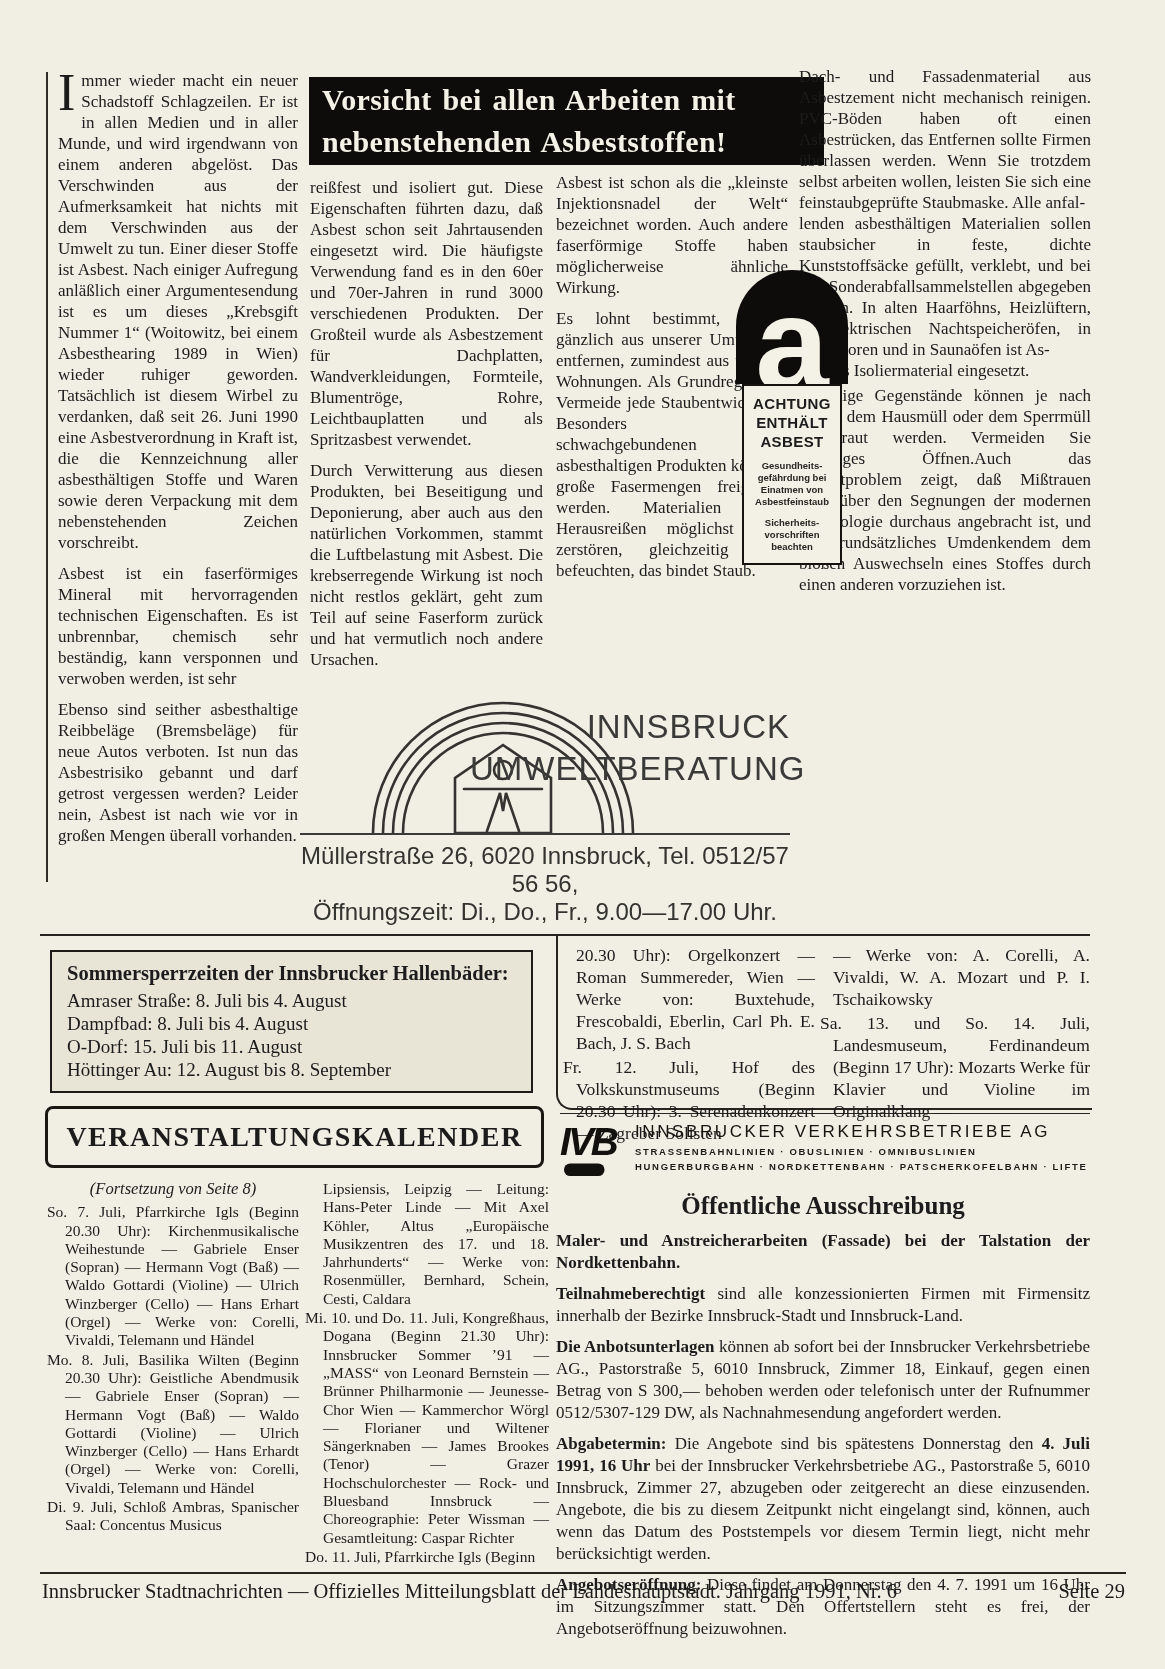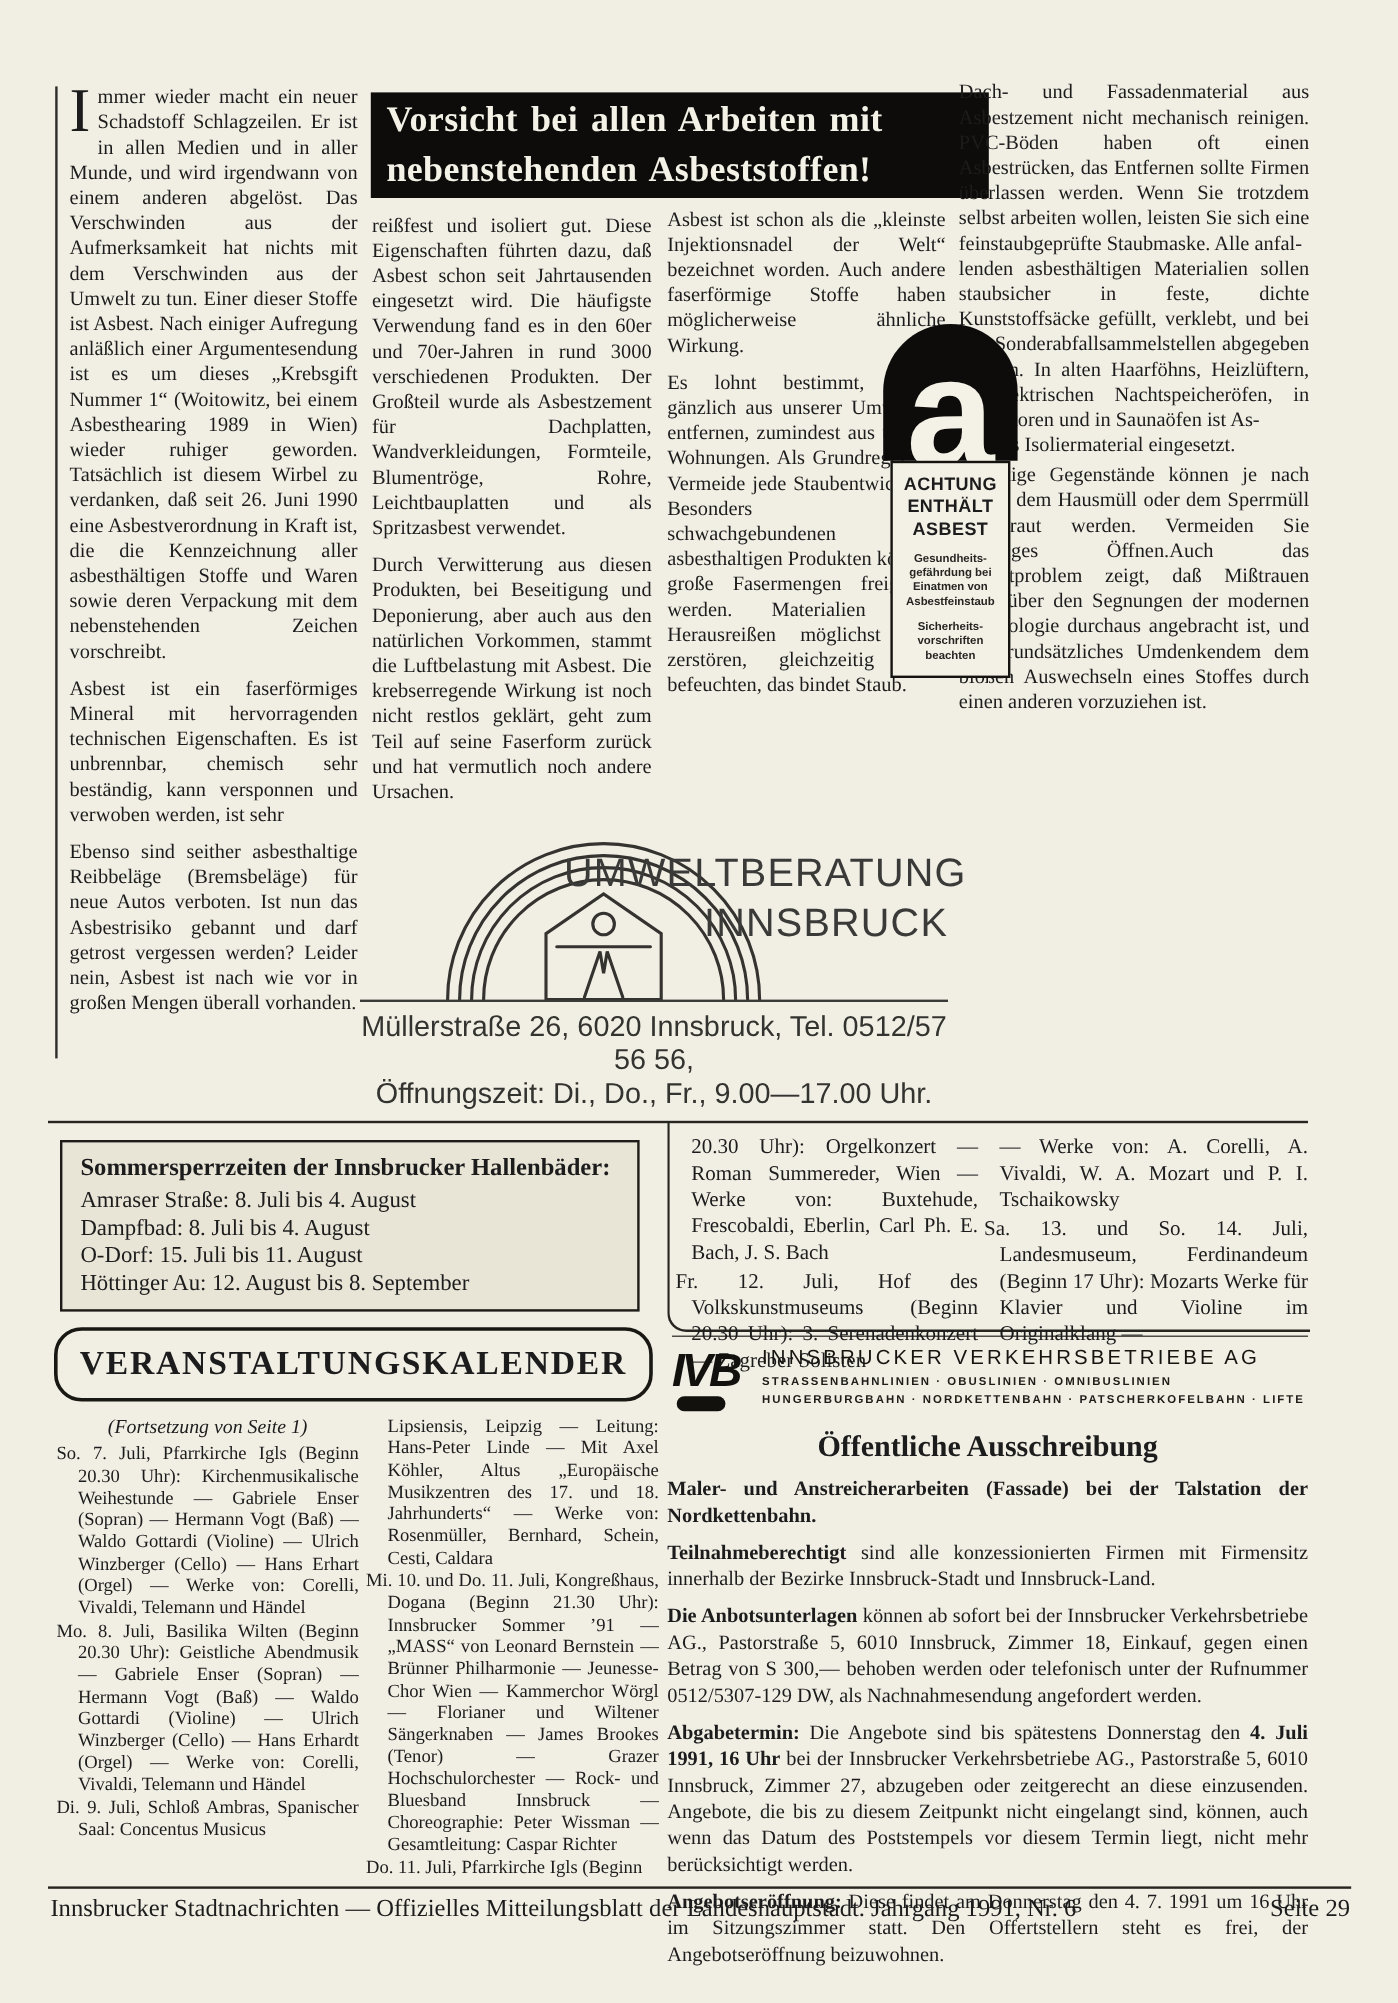--- a/index.html
+++ b/index.html
@@ -53,21 +53,21 @@
   .pool-box{left:50px;top:950px;width:483px;box-sizing:border-box;background:#e8e5d7;
             border:2px solid #1d1c18;padding:9px 15px 10px;}
   .pool-title{font-weight:bold;font-size:20.5px;line-height:25px;margin-bottom:3px;}
   .pool-line{font-size:19px;line-height:23px;}
   .listing{font-size:17.5px;line-height:22px;text-align:justify;}
   .listing .cont{padding-left:13px;}
   .listing .entry{text-indent:-13px;padding-left:13px;margin-top:2px;}
   .listing-mid{left:563px;top:944px;width:252px;}
   .listing-right{left:820px;top:944px;width:270px;}
   .kal-box{left:45px;top:1106px;width:499px;height:62px;box-sizing:border-box;
-           border:3px solid #191813;border-radius:23px;display:flex;align-items:center;
+           border:3px solid #191813;border-radius:8px;display:flex;align-items:center;
            justify-content:center;font-weight:bold;font-size:28px;letter-spacing:1.5px;}
   .kal-col{font-size:15.5px;line-height:18.3px;text-align:justify;}
   .kal-note{font-style:italic;text-align:center;font-size:16.5px;margin-bottom:5px;}
   .kal-col .kentry{text-indent:-18px;padding-left:18px;margin-bottom:1px;}
   .kal-col .kcont{padding-left:18px;margin-bottom:1px;}
   .kal-col1{left:47px;top:1180px;width:252px;}
   .kal-col2{left:305px;top:1180px;width:244px;}
   
   .ivb{left:556px;top:1120px;width:534px;}
   .ivb-head{display:flex;align-items:flex-start;gap:13px;padding-left:4px;}
@@ -147,22 +147,22 @@
   <path class="stroke" d="M 80 133 A 120 120 0 0 1 320 133"></path>
   <path class="stroke" d="M 90 133 A 110 110 0 0 1 310 133"></path>
   <path class="stroke" d="M 100 133 A 100 100 0 0 1 300 133"></path>
   <path class="stroke" d="M 152 133 L 152 78 L 200 45 L 248 78 L 248 133 Z"></path>
   <circle class="stroke" cx="200" cy="70" r="9"></circle>
   <path class="stroke" d="M 161 89 L 239 89"></path>
   <path class="stroke" d="M 184 131 L 197 93 L 200 111 L 203 93 L 216 131"></path>
 </svg>
 
 <div class="abs ad-name">
+  <div>INNSBRUCK</div>
   <div>UMWELTBERATUNG</div>
-  <div>INNSBRUCK</div>
 </div>
 <div class="abs ad-rule"></div>
 <div class="abs ad-addr">
   <div>Müllerstraße 26, 6020 Innsbruck, Tel. 0512/57 56 56,</div>
   <div>Öffnungszeit: Di., Do., Fr., 9.00—17.00 Uhr.</div>
 </div>
 
 <div class="abs hrule rule-mid"></div>
 <div class="abs listings-frame"></div>
 <div class="abs rule-double"></div>
@@ -182,21 +182,21 @@
 <div class="abs listing listing-right">
   <div class="cont">— Werke von: A. Corelli, A. Vivaldi, W. A. Mozart und P. I. Tschaikowsky</div>
   <div class="entry">Sa. 13. und So. 14. Juli, Landesmuseum, Ferdinandeum (Beginn 17 Uhr): Mozarts Werke für Klavier und Violine im Originalklang —</div>
 </div>
 
 <div class="abs kal-box">
   <span>VERANSTALTUNGSKALENDER</span>
 </div>
 
 <div class="abs kal-col kal-col1">
-  <div class="kal-note">(Fortsetzung von Seite 1)</div>
+  <div class="kal-note">(Fortsetzung von Seite 8)</div>
   <div class="kentry">So. 7. Juli, Pfarrkirche Igls (Beginn 20.30 Uhr): Kirchenmusikalische Weihestunde — Gabriele Enser (Sopran) — Hermann Vogt (Baß) — Waldo Gottardi (Violine) — Ulrich Winzberger (Cello) — Hans Erhart (Orgel) — Werke von: Corelli, Vivaldi, Telemann und Händel</div>
   <div class="kentry">Mo. 8. Juli, Basilika Wilten (Beginn 20.30 Uhr): Geistliche Abendmusik — Gabriele Enser (Sopran) — Hermann Vogt (Baß) — Waldo Gottardi (Violine) — Ulrich Winzberger (Cello) — Hans Erhardt (Orgel) — Werke von: Corelli, Vivaldi, Telemann und Händel</div>
   <div class="kentry">Di. 9. Juli, Schloß Ambras, Spanischer Saal: Concentus Musicus</div>
 </div>
 <div class="abs kal-col kal-col2">
   <div class="kcont">Lipsiensis, Leipzig — Leitung: Hans-Peter Linde — Mit Axel Köhler, Altus „Europäische Musikzentren des 17. und 18. Jahrhunderts“ — Werke von: Rosenmüller, Bernhard, Schein, Cesti, Caldara</div>
   <div class="kentry">Mi. 10. und Do. 11. Juli, Kongreßhaus, Dogana (Beginn 21.30 Uhr): Innsbrucker Sommer ’91 — „MASS“ von Leonard Bernstein — Brünner Philharmonie — Jeunesse-Chor Wien — Kammerchor Wörgl — Florianer und Wiltener Sängerknaben — James Brookes (Tenor) — Grazer Hochschulorchester — Rock- und Bluesband Innsbruck — Choreographie: Peter Wissman — Gesamtleitung: Caspar Richter</div>
   <div class="kentry">Do. 11. Juli, Pfarrkirche Igls (Beginn</div>
 </div>
 

